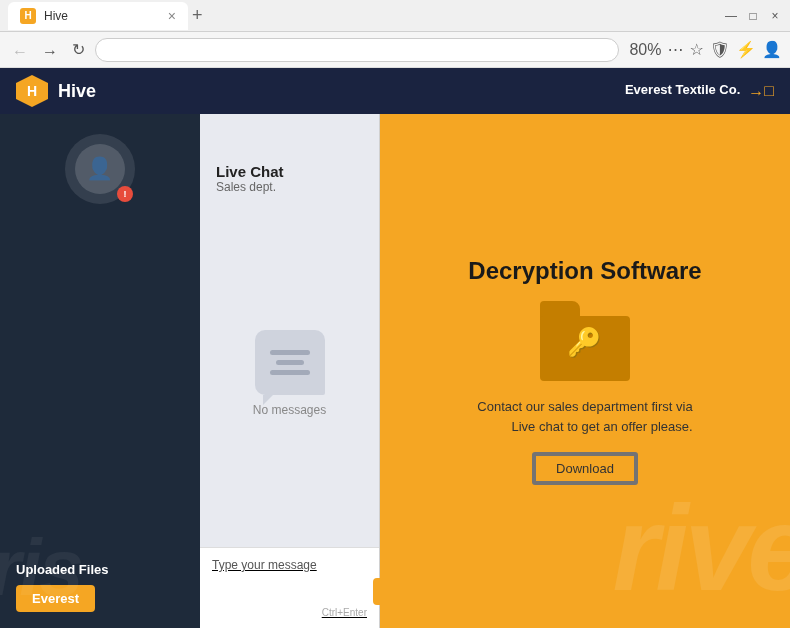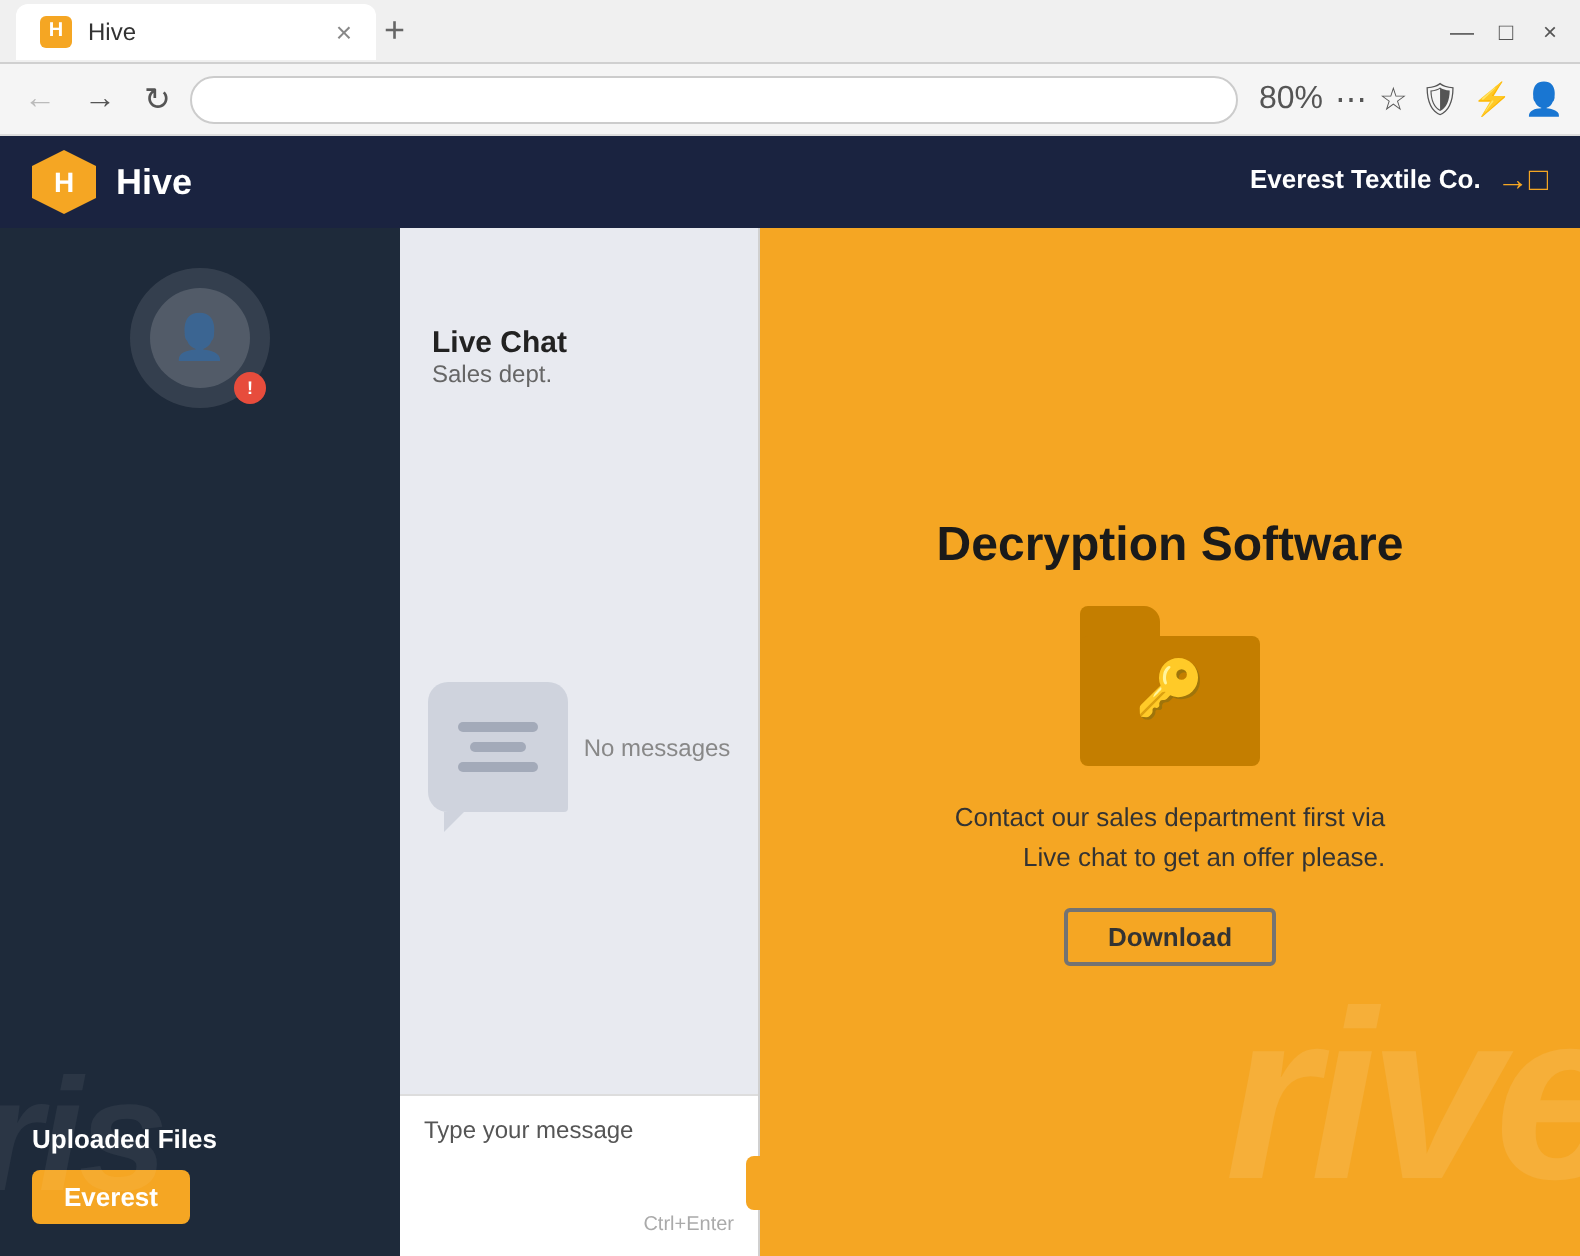--- a/index.html
+++ b/index.html
@@ -182,20 +182,21 @@
       color: #222;
       margin-top: 35px;
     }
     .chat-subtitle {
       font-size: 12px;
       color: #666;
     }
     .chat-messages {
       flex: 1;
       display: flex;
+      flex-direction: column;
       align-items: center;
       justify-content: center;
       gap: 8px;
     }
     .chat-empty-icon {
       width: 70px; height: 65px;
       background: rgba(150,160,180,0.3);
       border-radius: 10px 10px 2px 10px;
       position: relative;
       display: flex; flex-direction: column;
@@ -217,20 +218,21 @@
     }
     .msg-line.short { width: 28px; }
     .chat-empty-text {
       font-size: 12px;
       color: #888;
     }
     .chat-input-area {
       padding: 10px 12px;
       background: #fff;
       border-top: 1px solid #ddd;
+      text-decoration: underline;
     }
     .chat-input-label {
       font-size: 12px;
       color: #555;
       margin-bottom: 6px;
     }
     .chat-input-row {
       display: flex;
       align-items: center;
       gap: 6px;
@@ -316,27 +318,26 @@
       z-index: 1;
     }
     .decryption-desc {
       font-size: 13px;
       color: #333;
       text-align: right;
       line-height: 1.5;
     }
     .download-btn {
       background: transparent;
-      border: 2px solid #737373;
+      border: 4px solid #737373;
       color: #333;
       padding: 5px 20px;
       font-size: 13px;
       border-radius: 3px;
       cursor: pointer;
-      font-weight: bold;
     }
   </style>
 </head>
 <body>
 
 <div class="browser-titlebar">
   <div class="tab">
     <div class="tab-favicon">H</div>
     <span>Hive</span>
     <span class="tab-close">×</span>

